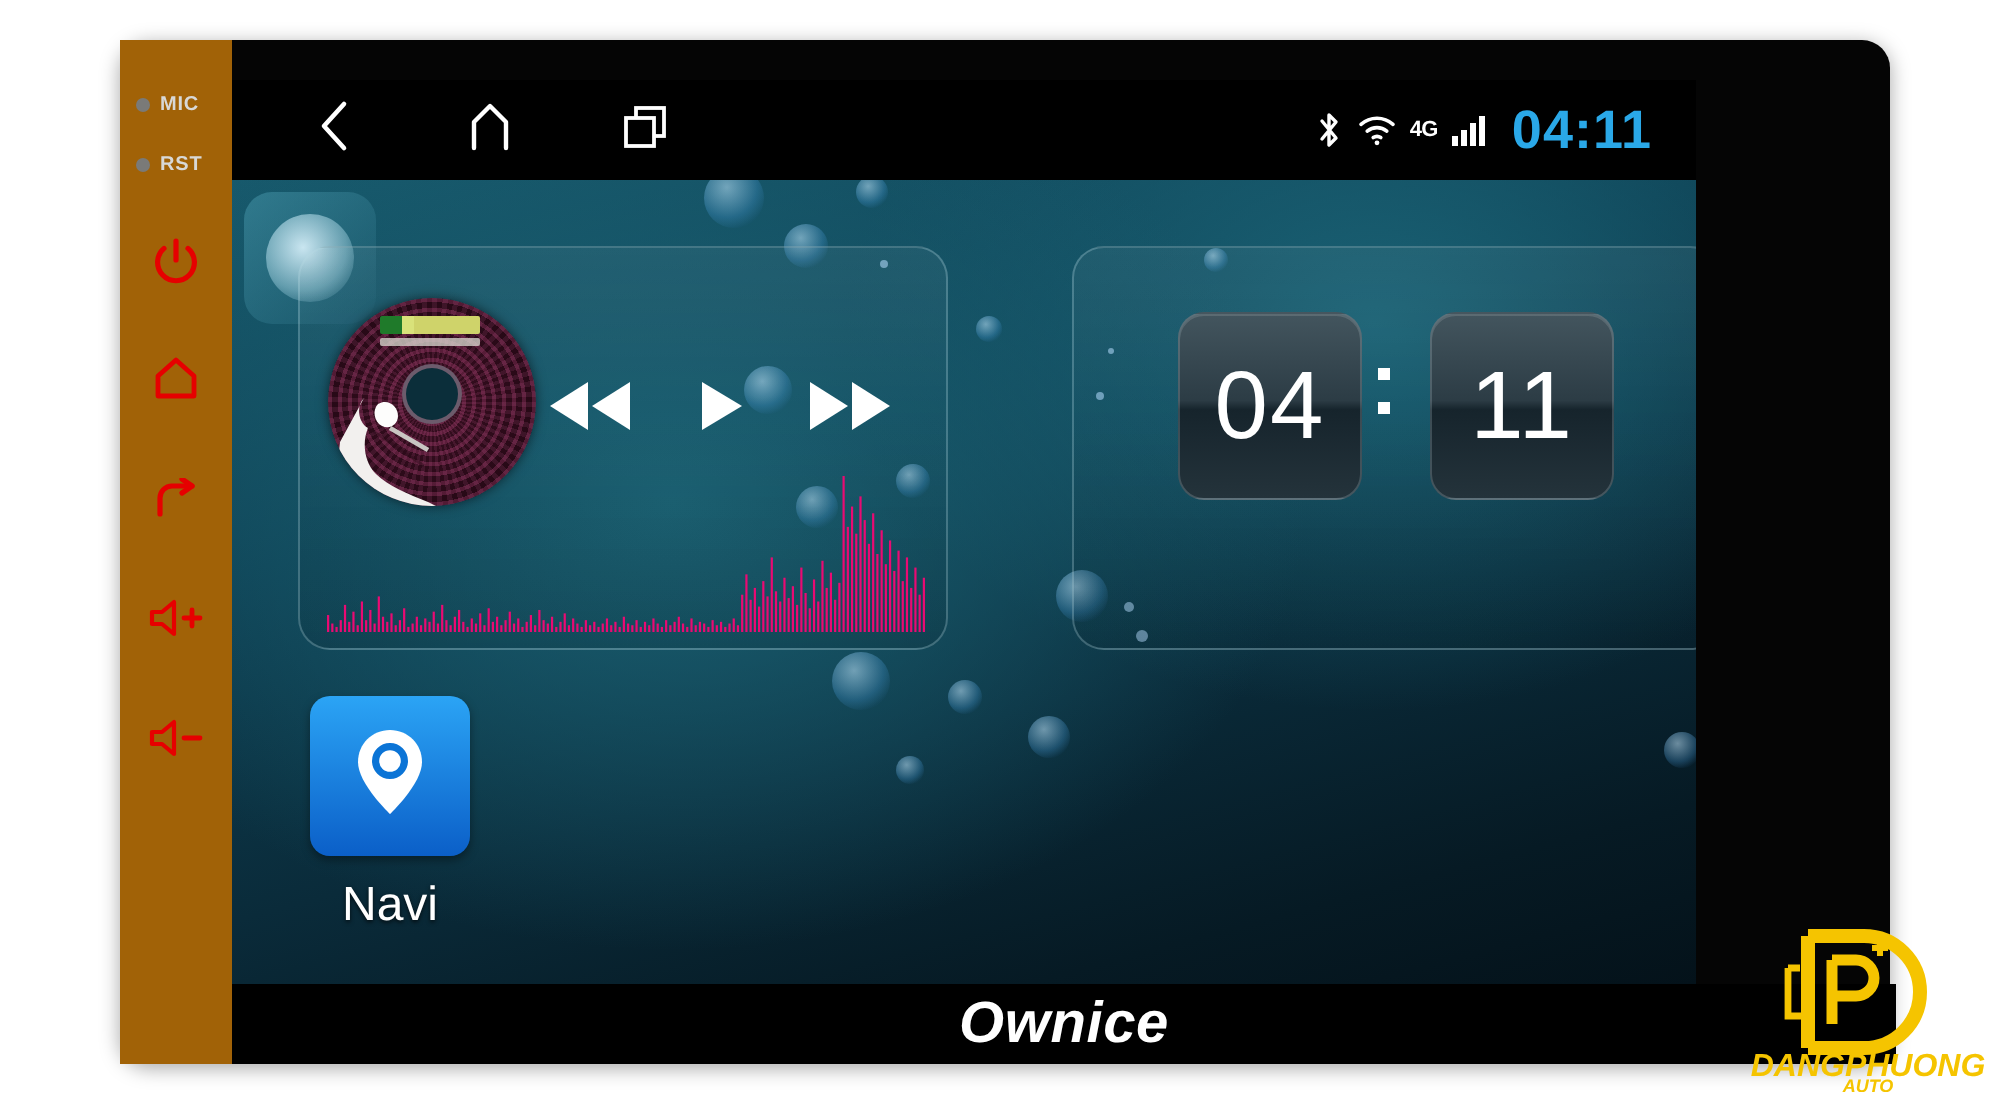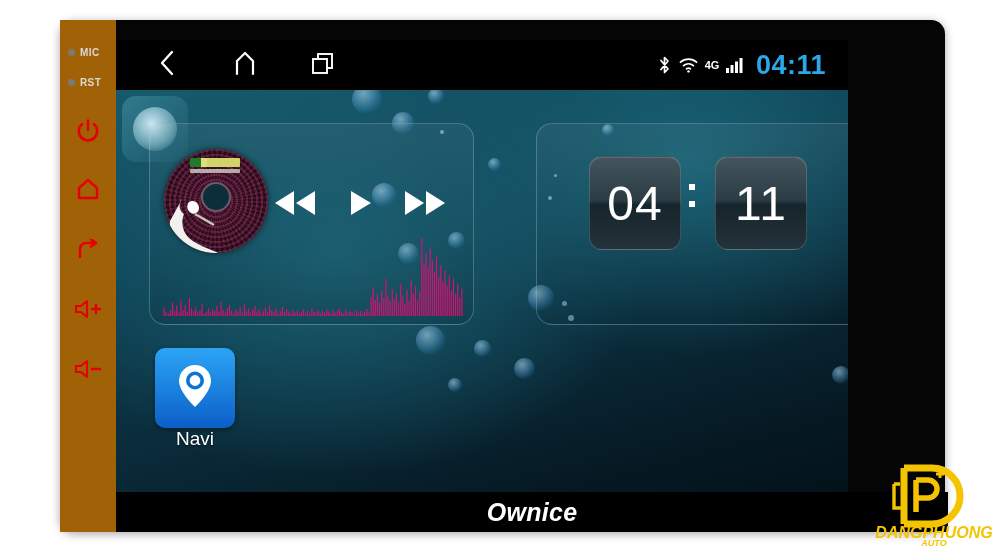--- a/index.html
+++ b/index.html
@@ -190,33 +190,33 @@
     width: 792px; height: 130px;
     display: flex; justify-content: space-between; align-items: flex-start;
   }
   .app { width: 118px; display: flex; flex-direction: column; align-items: center; }
   .app-tile {
     width: 80px; height: 80px; border-radius: 10px;
     display: flex; align-items: center; justify-content: center;
     box-shadow: 0 2px 5px rgba(0,0,0,.4);
   }
   .app-label {
-    color: #ffffff; font-size: 19px; text-align: center;
+    margin-top: 11px; color: #ffffff; font-size: 24px; text-align: center;
     text-shadow: 0 1px 2px rgba(0,0,0,.7);
   }
 
   
   #brandbar {
     position: absolute; left: 56px; top: 472px;
     width: 832px; height: 40px;
     background: #000;
     display: flex; align-items: center; justify-content: center;
   }
   #brand-text {
-    color: #ffffff; font-size: 25px; font-style: italic; font-weight: bold;
+    color: #ffffff; font-size: 29px; font-style: italic; font-weight: bold;
     letter-spacing: .3px;
   }
 
   
   #watermark {
     position: absolute; left: 870px; top: 458px;
     width: 128px; height: 88px;
   }
 </style>
 </head>

